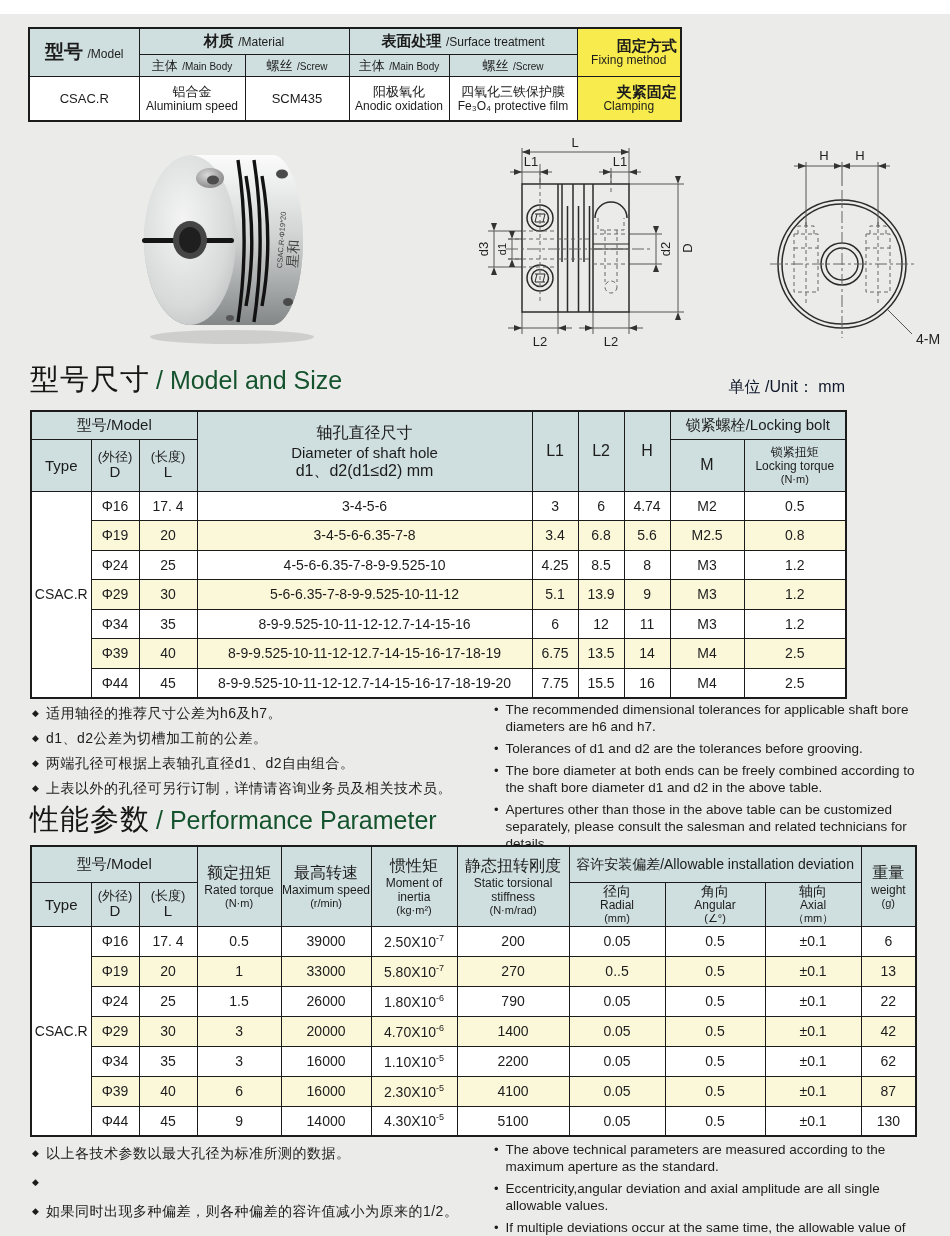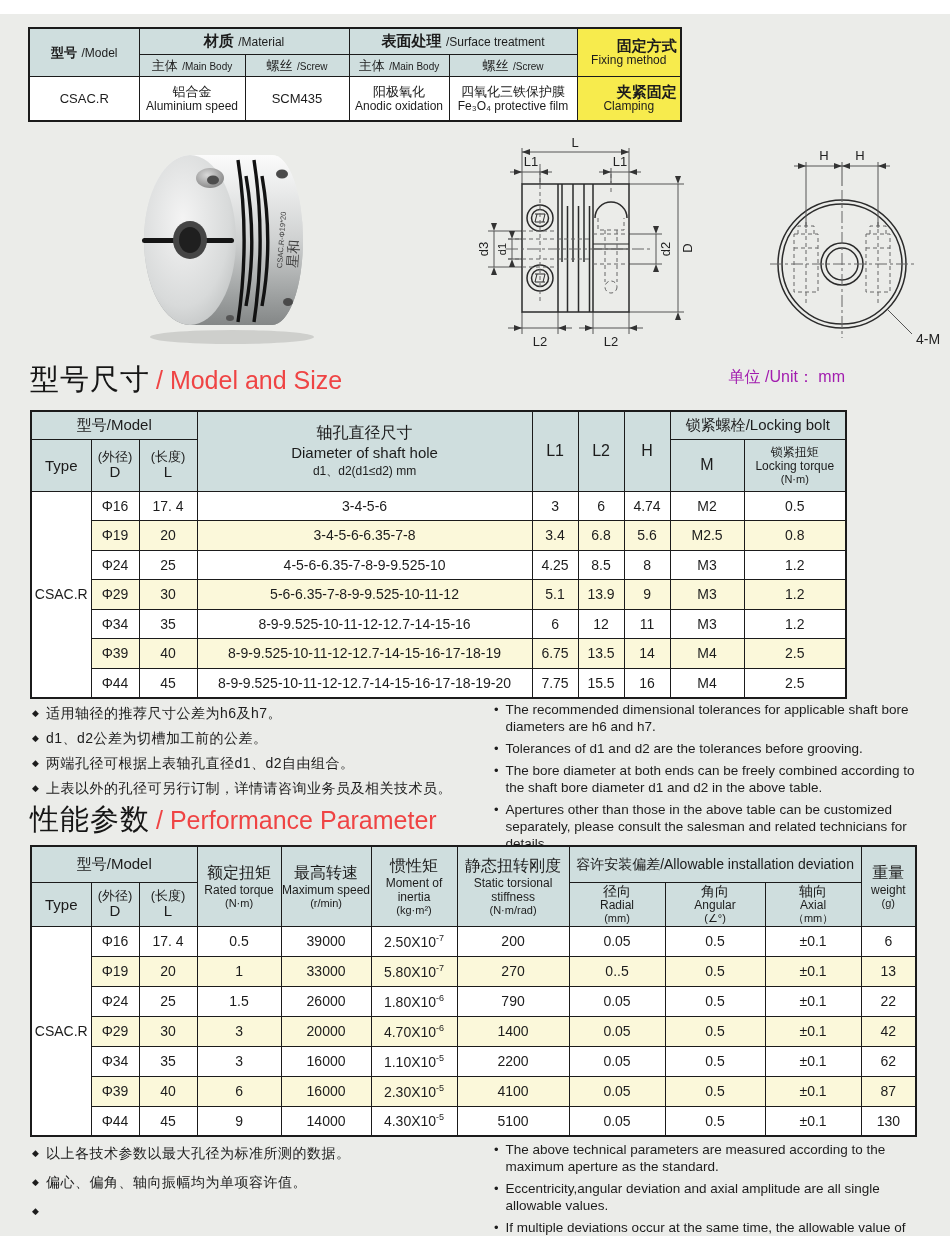--- a/index.html
+++ b/index.html
@@ -11,39 +11,39 @@
   table.tbl{position:absolute;border-collapse:collapse;table-layout:fixed;background:#fff;border:2.5px solid #1b1b1b;}
   table.tbl td{border:1.5px solid #1b1b1b;text-align:center;vertical-align:middle;padding:0;overflow:hidden;}
   .hdr td{background:#cfdede;}
   tr.cream td{background:#fbf8da;}
   td.yellow{background:#f7eb4d !important;}
   td.typecell{background:#fff;font-size:14px;}
 
   
   table.spec{left:28px;top:27px;width:652px;}
   table.spec tr.r1{height:26px;} table.spec tr.r2{height:22px;} table.spec tr.r3{height:45px;}
-  .cnL{font-size:13px;font-weight:600;font-family:Liberation Serif, serif;} .cnM{font-size:15px;font-weight:600;text-align:center;}
+  .cnL{font-size:19px;font-weight:600;font-family:Liberation Serif, serif;} .cnM{font-size:15px;font-weight:600;text-align:center;}
   .enS{font-size:12px;} .enXS{font-size:10px;}
   .v-cn{font-size:13px;line-height:15px;} .v-en{font-size:12px;line-height:14px;}
   table.spec tr.r3 td{background:#fff;font-size:13px;}
   .fix-cn{font-size:15px;font-weight:700;line-height:17px;padding-left:36px;} .fix-en{font-size:12px;line-height:13px;}
 
   
   .sec-title{position:absolute;width:815px;height:40px;}
   .t-cn{font-size:29px;color:#161616;letter-spacing:1px;}
-  .t-en{font-size:25px;color:#ef4444;margin-left:6px;}
-  .t-unit{position:absolute;right:0;bottom:12px;font-size:16px;color:#a21caf;}
+  .t-en{font-size:25px;color:#14532d;margin-left:6px;}
+  .t-unit{position:absolute;right:0;bottom:2px;font-size:16px;color:#0f172a;}
 
   
   table.size{left:30px;top:410px;width:815px;}
   table.size tr.rA{height:28px;} table.size tr.rB{height:52px;} table.size tr.body{height:29.5px;}
   table.perf{left:30px;top:845px;width:885px;}
   table.perf tr.rA{height:36px;} table.perf tr.rB{height:44px;} table.perf tr.body{height:30px;}
   .h-model{font-size:15px;margin-top:32px;}
-  .h-cn{font-size:16px;line-height:20px;} .h-en{font-size:15px;line-height:19px;} .h-sub{font-size:12px;line-height:18px;}
+  .h-cn{font-size:16px;line-height:20px;} .h-en{font-size:15px;line-height:19px;} .h-sub{font-size:16px;line-height:18px;}
   .h-dim{font-size:16px;line-height:18px;}
   .h-small{font-size:13px;line-height:13px;} .h-d{font-size:15px;line-height:17px;}
   .h-s2{font-size:12px;line-height:14px;} .h-s3{font-size:11px;line-height:13px;}
   td.bores{text-align:left;padding-left:5px;font-size:13.5px;}
   table.size tr.body td, table.perf tr.body td{font-size:14px;}
   td.inertia sup{font-size:9px;}
 
   
   .notes{position:absolute;display:flex;}
   .notes ul{list-style:none;margin:0;padding:0;}
@@ -583,24 +583,24 @@
   </table>
 
   <div class="notes notes-perf">
     <ul class="cn">
       <li>
           <span class="b-cn">◆</span>
           <span class="n-cn">以上各技术参数以最大孔径为标准所测的数据。</span>
         </li>
       <li>
           <span class="b-cn">◆</span>
-          <span class="n-cn">偏心、偏角、轴向振幅均为单项容许值。</span>
         </li>
       <li>
           <span class="b-cn">◆</span>
+          <span class="n-cn">如果同时出现多种偏差，则各种偏差的容许值减小为原来的1/2。</span>
         </li>
     </ul>
     <ul class="en">
       <li>
           <span class="b-en">•</span>
           <span class="n-en">The above technical parameters are measured according to the maximum aperture as the standard.</span>
         </li>
       <li>
           <span class="b-en">•</span>
           <span class="n-en">Eccentricity,angular deviation and axial amplitude are all single allowable values.</span>

